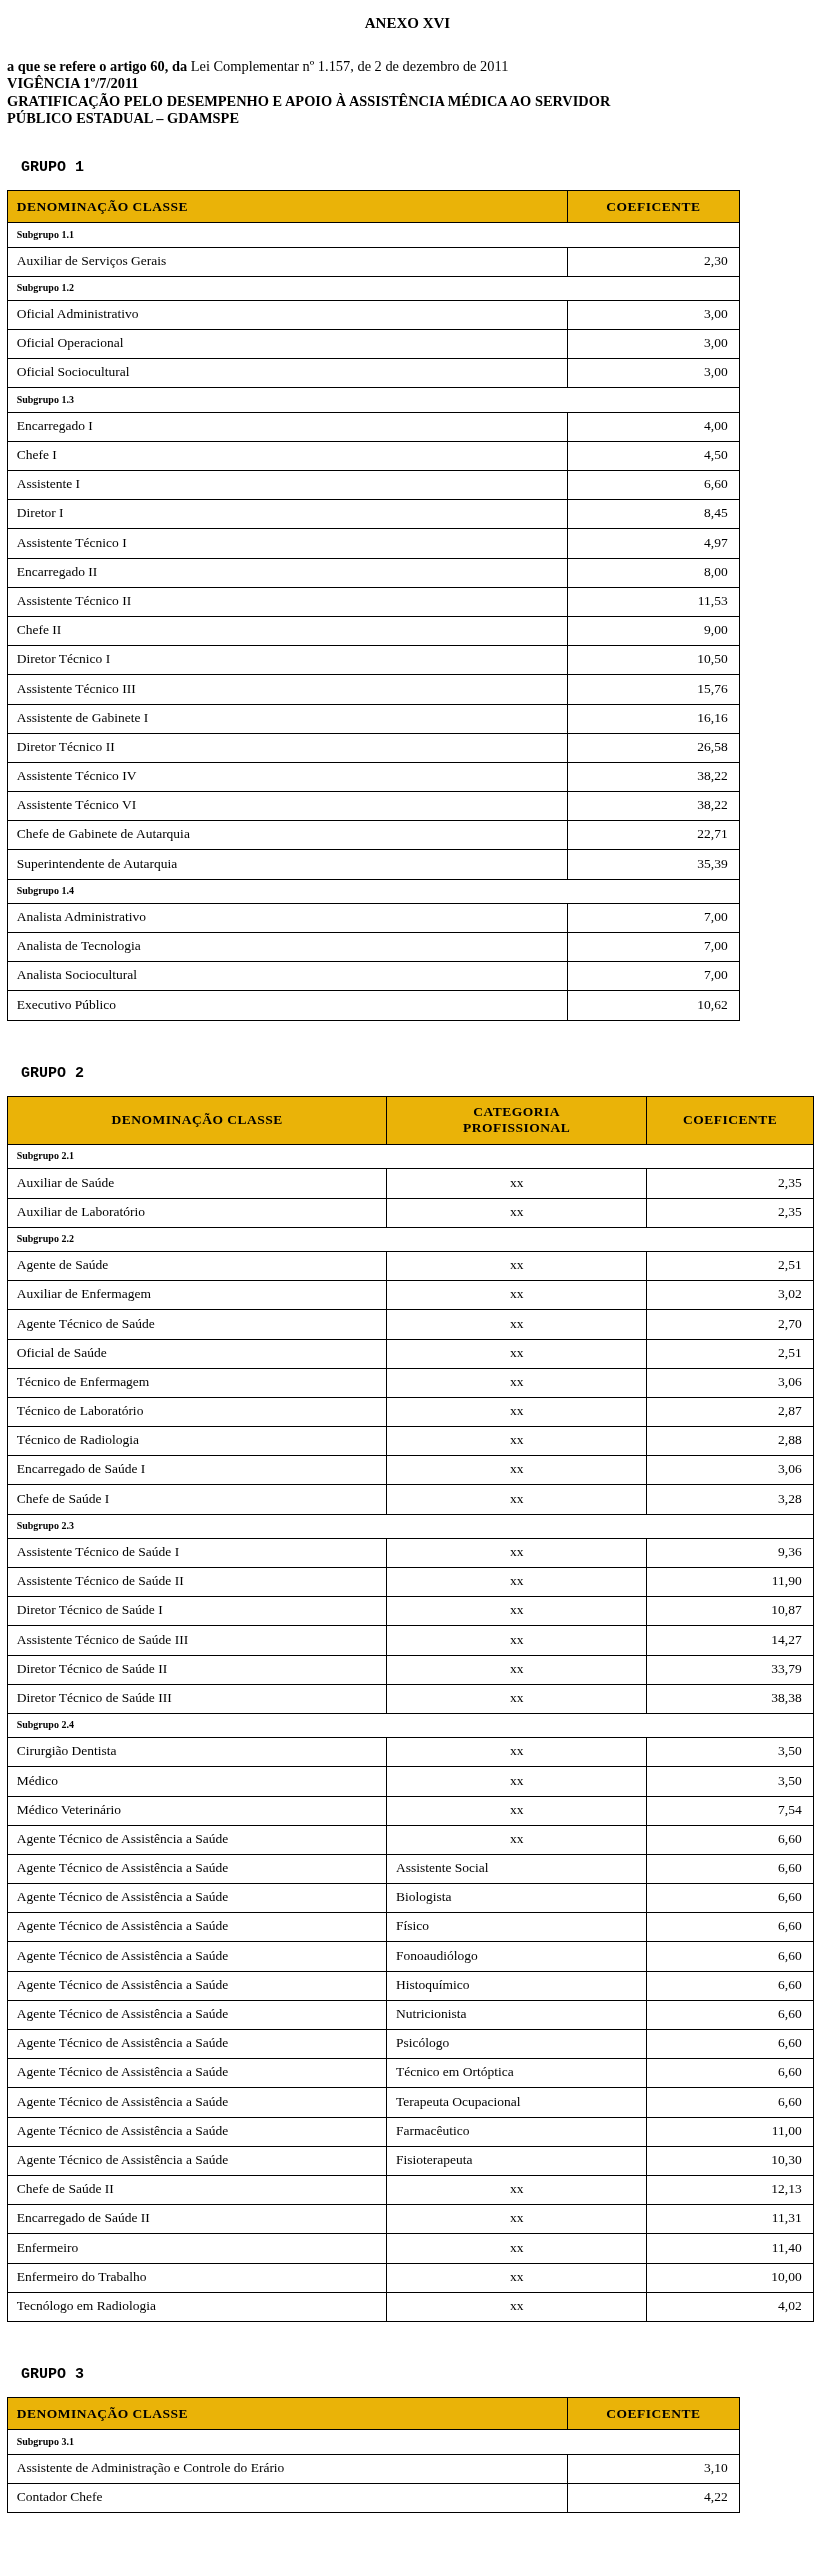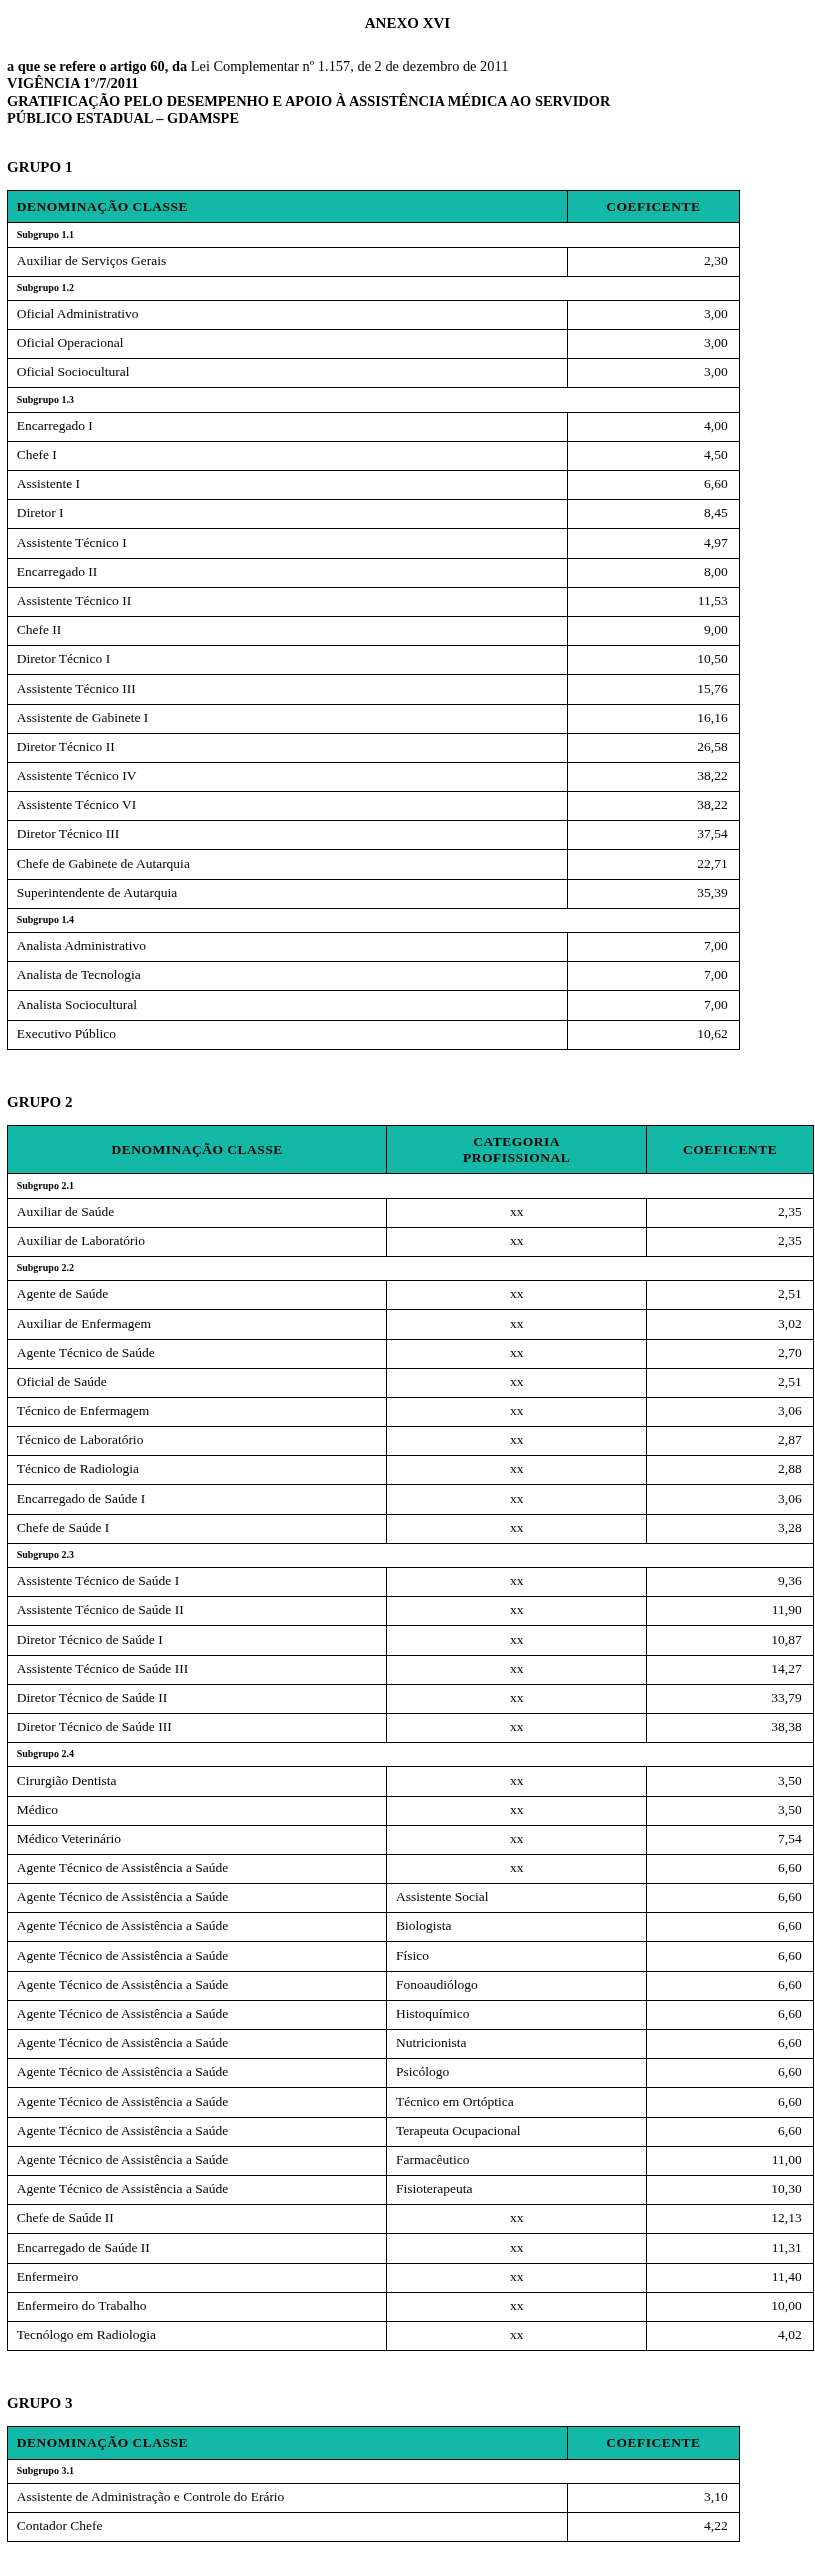--- a/index.html
+++ b/index.html
@@ -25,39 +25,40 @@
   .subtitle-block {
     margin-top: 26px;
     text-align: left;
     font-size: 14.4px;
     line-height: 1.22;
   }
   .subtitle-block .bold { font-weight: bold; }
   .group-heading {
     font-weight: bold;
     font-size: 15px;
-    margin: 44px 0 14px 0;
+    margin: 44px 0 14px 14px;
+    font-family: Liberation Mono, monospace;
   }
   .group-heading.first { margin-top: 31px; }
   table {
     border-collapse: collapse;
     border: 1.7px solid #000;
     table-layout: fixed;
   }
   table.cols2 { width: 733px; }
   table.cols3 { width: 807px; }
   th, td {
     border: 0.9px solid #000;
     font-size: 13.5px;
     padding: 5.2px 8.7px 7px 8.7px;
     vertical-align: middle;
     overflow: hidden;
   }
   thead th {
-    background: #14b8a6;
+    background: #eab308;
     font-weight: bold;
     letter-spacing: 0.5px;
     border-bottom: 1.7px solid #000;
     padding-top: 7.8px;
     padding-bottom: 7.8px;
   }
   
   table.cols2 th:nth-child(1) { width: 77.8%; }
   table.cols2 th:nth-child(2) { width: 22.2%; }
   table.cols3 th:nth-child(1) { width: 51.3%; }
@@ -179,24 +180,20 @@
           </tr>
           <tr>
             <td class="c-name">Assistente Técnico IV</td>
             <td class="c-coef">38,22</td>
           </tr>
           <tr>
             <td class="c-name">Assistente Técnico VI</td>
             <td class="c-coef">38,22</td>
           </tr>
           <tr>
-            <td class="c-name">Diretor Técnico III</td>
-            <td class="c-coef">37,54</td>
-          </tr>
-          <tr>
             <td class="c-name">Chefe de Gabinete de Autarquia</td>
             <td class="c-coef">22,71</td>
           </tr>
           <tr>
             <td class="c-name">Superintendente de Autarquia</td>
             <td class="c-coef">35,39</td>
           </tr>
           <tr class="subgroup">
             <td colspan="2">Subgrupo 1.4</td>
           </tr>

